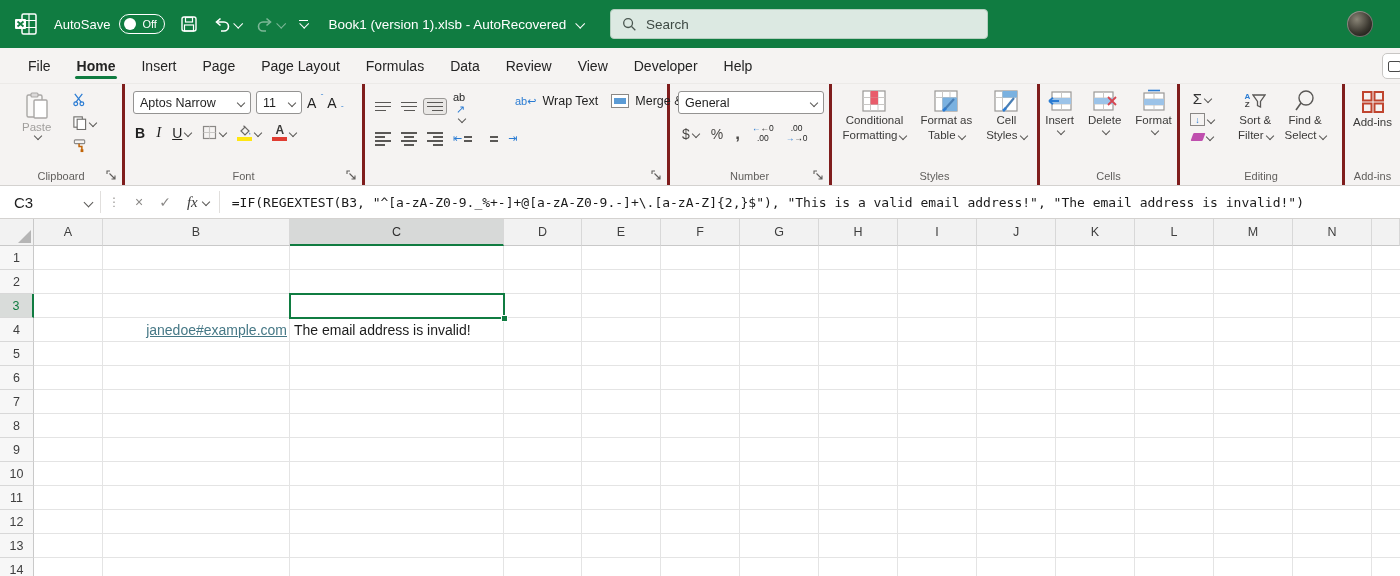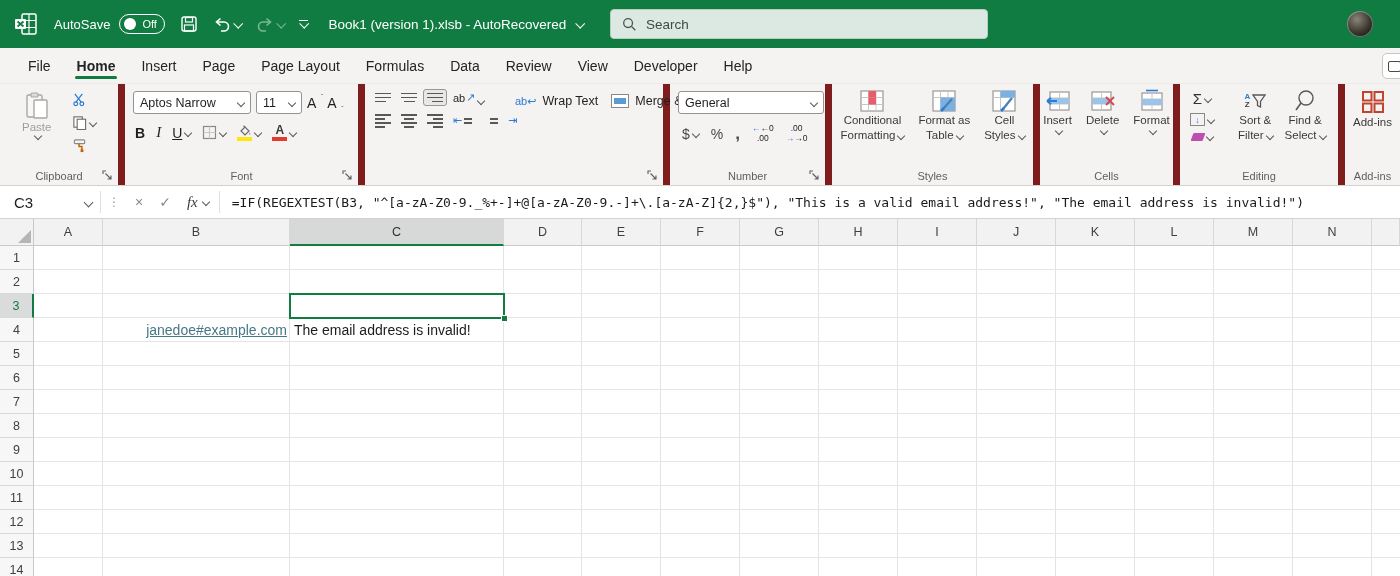--- a/index.html
+++ b/index.html
@@ -37,21 +37,21 @@
   .tab.active{font-weight:700;}
   .tab.active::after{content:"";position:absolute;left:11px;right:11px;bottom:4px;height:3px;
                      background:#107C41;border-radius:2px;}
   .comments-btn{position:absolute;right:-12px;top:5px;width:30px;height:26px;background:#fff;
                 border:1px solid #C8C6C4;border-radius:5px;display:flex;align-items:center;padding-left:5px;box-sizing:border-box;}
   .comments-glyph{width:11px;height:9px;border:1.4px solid #4a4a4a;border-radius:2px;}
 
   
   .ribbon{position:absolute;left:0;top:84px;right:0;height:102px;background:#F5F3F2;
           border-bottom:1px solid #D4D2D0;display:flex;box-sizing:border-box;}
-  .group{position:relative;height:100%;border-right:7px solid #7f1d1d;box-sizing:border-box;flex:0 0 auto;}
+  .group{position:relative;height:100%;border-right:3px solid #7f1d1d;box-sizing:border-box;flex:0 0 auto;}
   .group-label{position:absolute;bottom:3px;left:0;right:0;text-align:center;font-size:11px;color:#605E5C;}
   .launcher{position:absolute;right:5px;bottom:4px;width:12px;height:12px;color:#605E5C;cursor:pointer;}
   .gc{position:absolute;left:0;top:0;right:0;bottom:18px;}
 
   .combo{background:#fff;border:1px solid #949392;border-radius:3px;height:23px;display:flex;
          align-items:center;justify-content:space-between;padding:0 6px;box-sizing:border-box;
          font-size:12.5px;color:#1f1f1f;cursor:pointer;}
   .ri{color:#4a4846;display:flex;align-items:center;justify-content:center;cursor:pointer;}
   .mini-chev{width:5px;height:5px;border-right:1.2px solid #5a5856;border-bottom:1.2px solid #5a5856;
              transform:rotate(45deg);display:inline-block;margin-left:3px;}
@@ -76,21 +76,21 @@
 
   
   .g-align{width:305px;}
   .al-left{position:absolute;left:10px;top:7px;display:flex;flex-direction:column;gap:10px;}
   .al-row{display:flex;align-items:center;gap:10px;}
   .lines{display:flex;flex-direction:column;gap:2.5px;width:16px;}
   .lines span{height:1.6px;background:#5A5856;display:block;}
   .al-top{align-items:flex-start}.al-mid{align-items:center}.al-bot{align-items:flex-end}
   .li-l{align-items:flex-start}.li-c{align-items:center}.li-r{align-items:flex-end}
   .sel-tool{border:1px solid #9a9896;background:#E9E7E5;border-radius:3px;padding:3px;margin:-4px;}
-  .ori{font-size:11px;color:#1f1f1f;display:flex;align-items:flex-end;}
+  .ori{font-size:11px;color:#1f1f1f;display:flex;align-items:flex-end;flex-direction:column;}
   .ori .arr{color:#2B7CD3;font-size:11px;margin-left:1px;}
   .al-right{position:absolute;left:150px;top:10px;display:flex;flex-direction:row;gap:13px;font-size:12.5px;color:#1f1f1f;}
   .al-item{display:flex;align-items:center;gap:6px;white-space:nowrap;cursor:pointer;}
   .wrap-ico{color:#2B7CD3;font-size:11px;}
   .merge-ico{width:16px;height:12px;border:1px solid #8a8886;position:relative;background:#fff;}
   .merge-ico::after{content:"";position:absolute;left:2px;right:2px;top:3px;bottom:3px;background:#5B9BD5;}
 
   
   .g-number{width:162px;}
   .n-combo{position:absolute;left:8px;top:7px;width:146px;}

